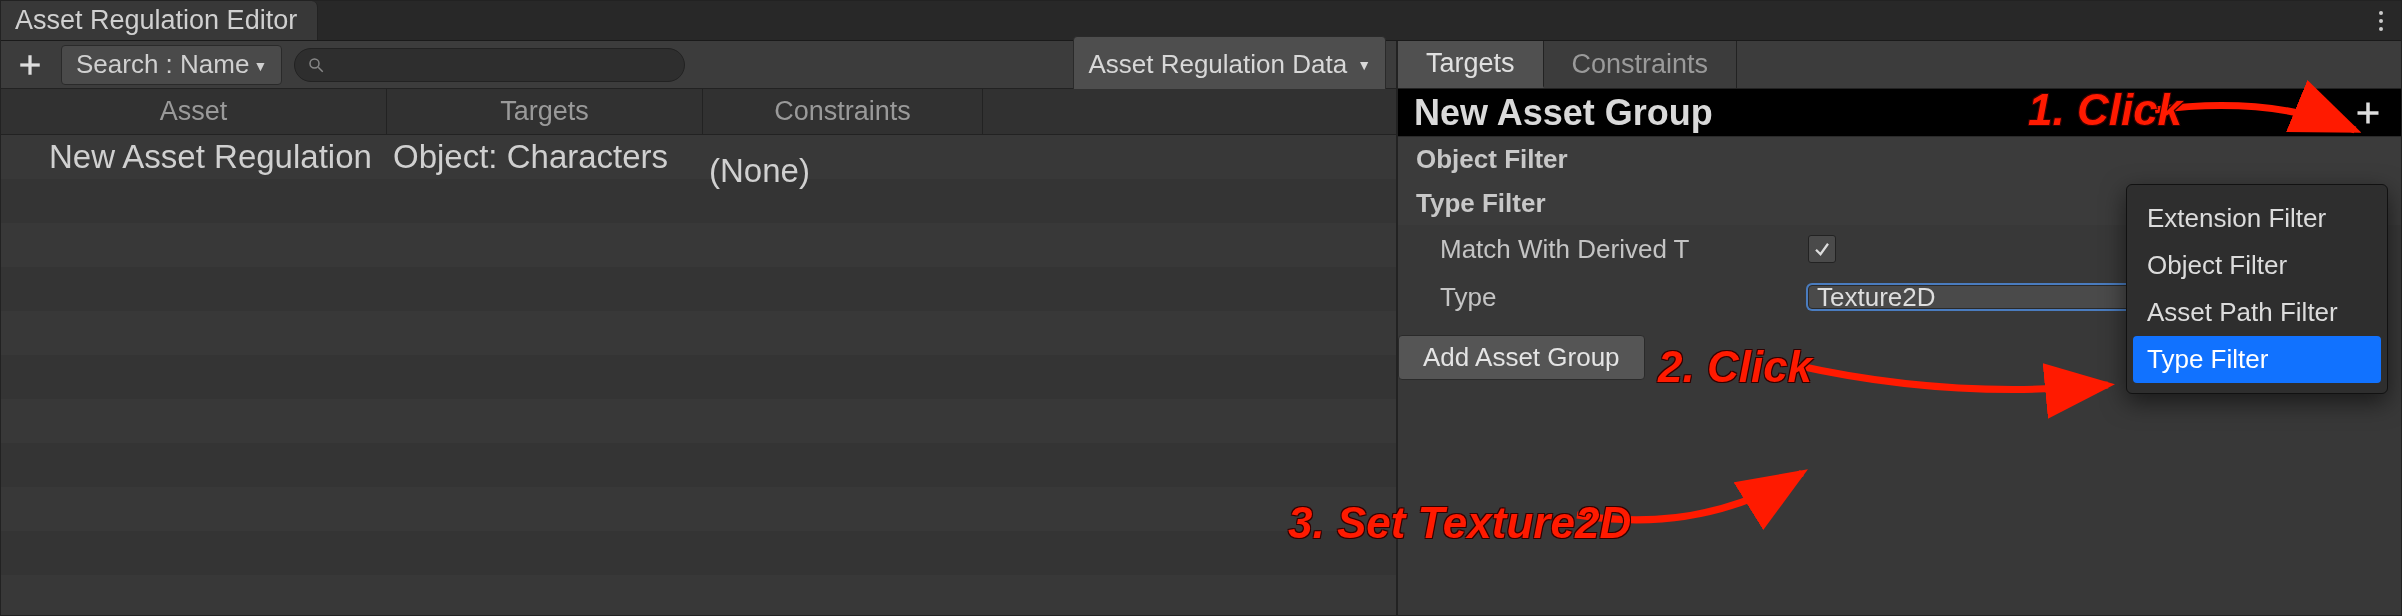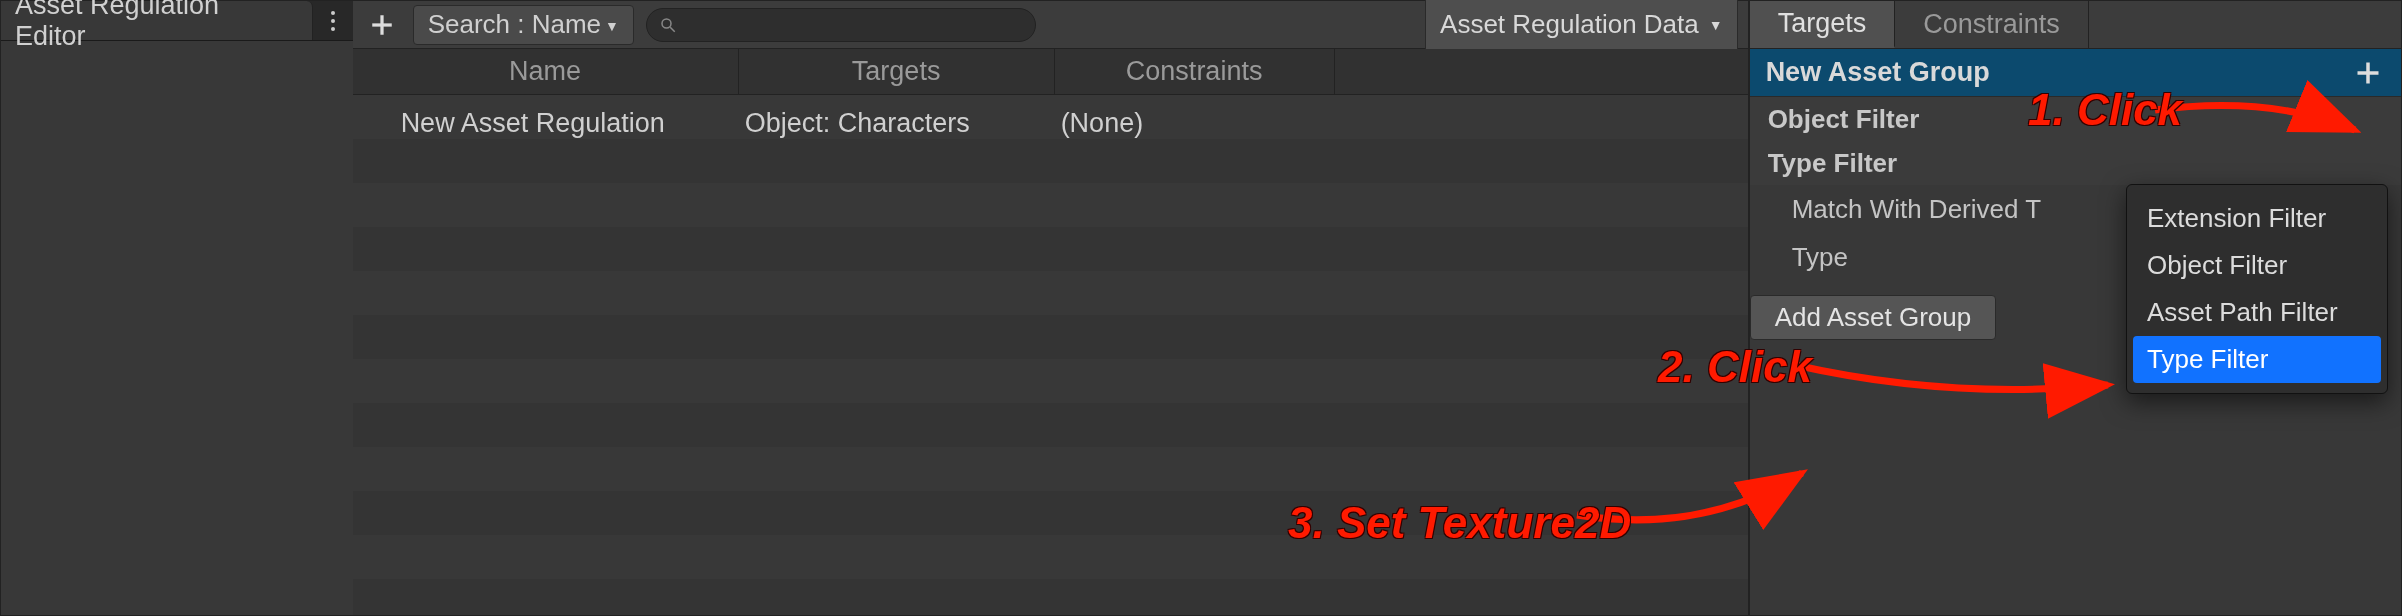--- a/index.html
+++ b/index.html
@@ -8,21 +8,21 @@
   background: #383838;
   color: #bdbdbd;
   width: 2402px;
   height: 616px;
   overflow: hidden;
   font-size: 26px;
   position: relative;
 }
 .window {
   display: flex;
-  flex-direction: row;
+  flex-direction: column;
   width: 100%;
   height: 100%;
   border: 1px solid #222;
 }
 .titlebar {
   height: 40px;
   background: #282828;
   display: flex;
   align-items: stretch;
   border-bottom: 1px solid #1a1a1a;
@@ -125,22 +125,22 @@
   background: #383838;
   background-image: repeating-linear-gradient(
     to bottom,
     #383838 0, #383838 44px,
     #343434 44px, #343434 88px
   );
 }
 .data-row {
   height: 44px;
   display: flex;
-  align-items: flex-end;
-  font-size: 27px;
+  align-items: center;
+  font-size: 33px;
   color: #d0d0d0;
 }
 .cell-name { width: 386px; padding-left: 48px; }
 .cell-targets { width: 316px; padding-left: 6px; }
 .cell-constraints { width: 280px; padding-left: 6px; margin-top: 28px; }
 
 .right-pane {
   flex: 1;
   display: flex;
   flex-direction: column;
@@ -161,24 +161,24 @@
   cursor: pointer;
   border-right: 1px solid #222;
 }
 .right-tab.active {
   background: #505050;
   color: #e0e0e0;
   border-bottom: 2px solid #505050;
 }
 .section-header {
   height: 48px;
-  background: #0c4a6e;
+  background: #000000;
   display: flex; align-items: center;
   padding: 0 16px;
-  font-size: 27px;
+  font-size: 36px;
   font-weight: 600;
   color: #d9d9d9;
   border-bottom: 1px solid #2a2a2a;
   position: relative;
 }
 .section-header .plus-btn {
   margin-left: auto;
   width: 34px; height: 34px;
   display: flex; align-items: center; justify-content: center;
   cursor: pointer;
@@ -222,26 +222,26 @@
   width: 28px; height: 28px;
   background: #4a4a4a;
   border: 1px solid #222;
   border-radius: 3px;
   display: flex; align-items: center; justify-content: center;
   cursor: pointer;
 }
 .type-dropdown {
   flex: 1;
   max-width: 488px;
-  height: 56px;
+  height: 24px;
   background: #4a4a4a;
   border: 1px solid #2a2a2a;
   border-radius: 4px;
   display: flex; align-items: center;
-  padding: 0 14px;
+  padding: 0 8px;
   cursor: pointer;
   color: #dedede;
   position: relative;
 }
 .type-dropdown.hl { box-shadow: 0 0 0 2px #4a7cbf; }
 .type-dropdown .caret { margin-left: auto; }
 .list-btn {
   width: 44px; height: 40px;
   background: #4a4a4a;
   border: 1px solid #2a2a2a;
@@ -347,21 +347,21 @@
         </div>
         <div class="toolbar-spacer"></div>
         <div class="data-dropdown">
           <span>Asset Regulation Data</span>
           <span class="caret" style="font-size:14px;">▼</span>
         </div>
       </div>
 
       <div class="col-headers">
         <div class="col-name">
-            <span>Name</span>
+            <span>Asset</span>
           </div>
         <div class="col-targets">
             <span>Targets</span>
           </div>
         <div class="col-constraints">
             <span>Constraints</span>
           </div>
         <div class="col-rest"></div>
       </div>
 

